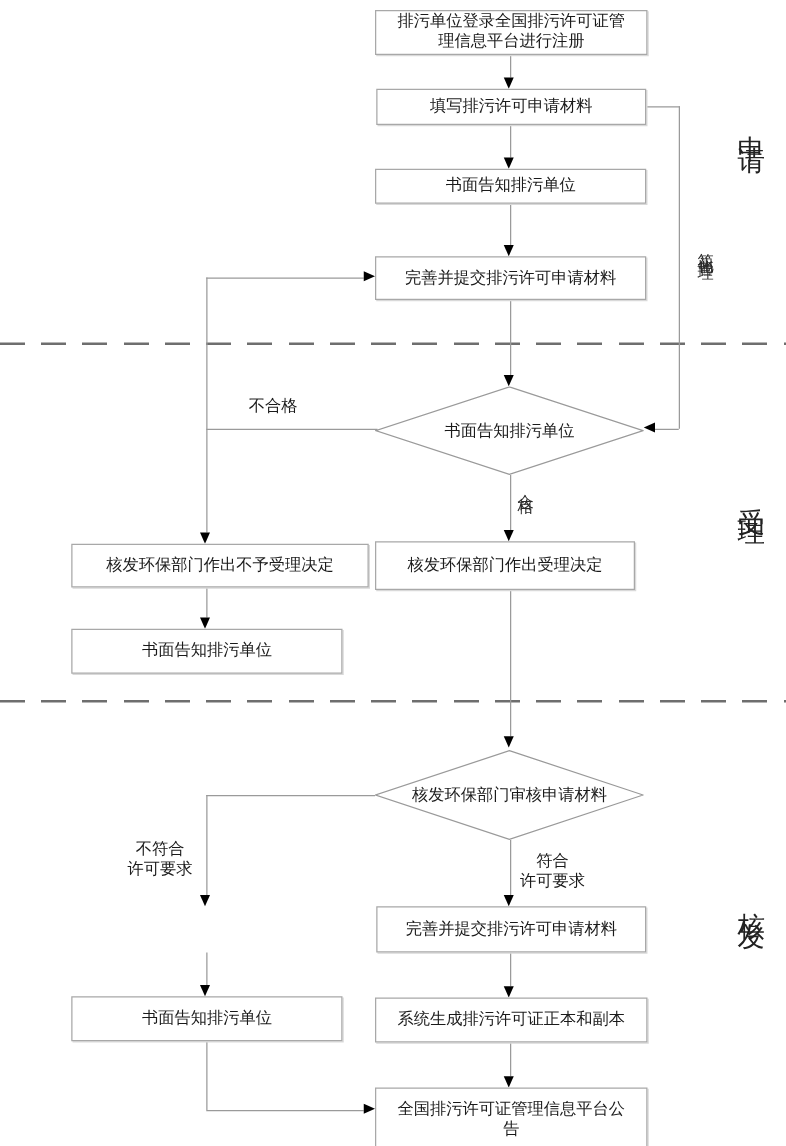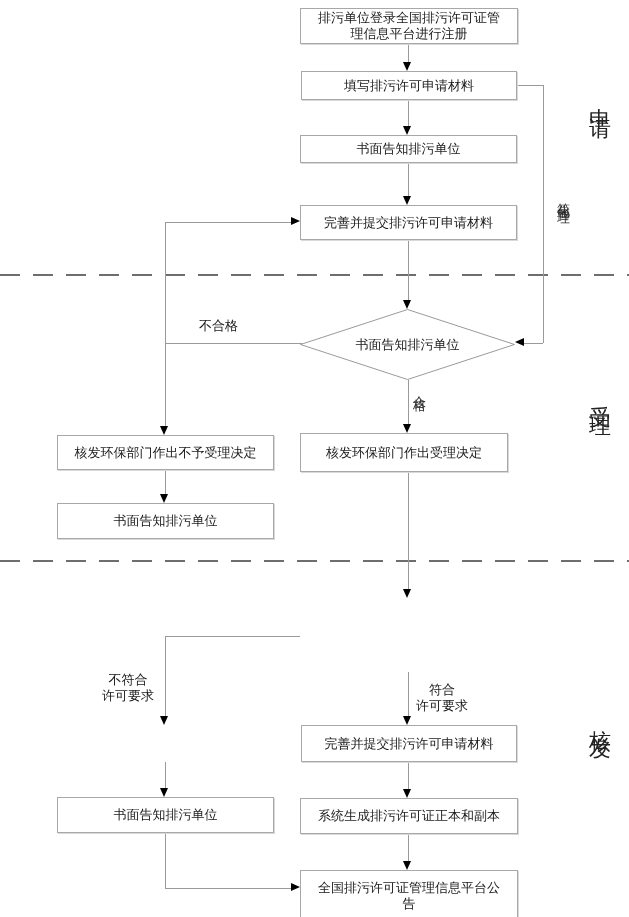--- a/index.html
+++ b/index.html
@@ -98,21 +98,21 @@
   </div>
   <div class="node" style="left:301px;top:71px;width:216px;height:29px;">
     <span>填写排污许可申请材料</span>
   </div>
   <div class="node" style="left:300px;top:135px;width:217px;height:28px;">
     <span>书面告知排污单位</span>
   </div>
   <div class="node" style="left:300px;top:205px;width:217px;height:35px;">
     <span>完善并提交排污许可申请材料</span>
   </div>
-  <div class="node" style="left:57px;top:435px;width:217px;height:35px;">
+  <div class="node" style="left:57px;top:435px;width:238px;height:35px;">
     <span>核发环保部门作出不予受理决定</span>
   </div>
   <div class="node" style="left:57px;top:503px;width:217px;height:36px;">
     <span>书面告知排污单位</span>
   </div>
   <div class="node" style="left:300px;top:433px;width:208px;height:39px;">
     <span>核发环保部门作出受理决定</span>
   </div>
   <div class="node" style="left:301px;top:725px;width:216px;height:37px;">
     <span>完善并提交排污许可申请材料</span>
@@ -126,20 +126,26 @@
   <div class="node" style="left:300px;top:870px;width:218px;height:52px;">
     <span>全国排污许可证管理信息平台公告</span>
   </div>
 
   <div class="diamond-wrap" style="left:300px;top:309px;width:215px;height:71px;">
     <svg width="215" height="71">
       <polygon points="107.5,0.5 214.5,35.5 107.5,70.5 0.5,35.5" fill="#ffffff" stroke="#9a9a9a" stroke-width="1"></polygon>
     </svg>
     <div class="diamond-label">书面告知排污单位</div>
   </div>
+  <div class="diamond-wrap" style="left:300px;top:600px;width:215px;height:72px;">
+    <svg width="215" height="72">
+      <polygon points="107.5,0.5 214.5,36 107.5,71.5 0.5,36" fill="#ffffff" stroke="#9a9a9a" stroke-width="1"></polygon>
+    </svg>
+    <div class="diamond-label">核发环保部门审核申请材料</div>
+  </div>
 
   <div class="edge-label" style="left:199px;top:318px;">不合格</div>
   <div class="vtext" style="left:412px;top:385px;letter-spacing:3px;">合格</div>
   <div class="vtext" style="left:556px;top:192px;letter-spacing:3px;">简化管理</div>
   <div class="edge-label two-line" style="left:98px;top:672px;width:60px;">不符合
 许可要求</div>
   <div class="edge-label two-line" style="left:412px;top:682px;width:60px;">符合
 许可要求</div>
 
   <div class="stage-label" style="left:588px;top:90px;">申请</div>

